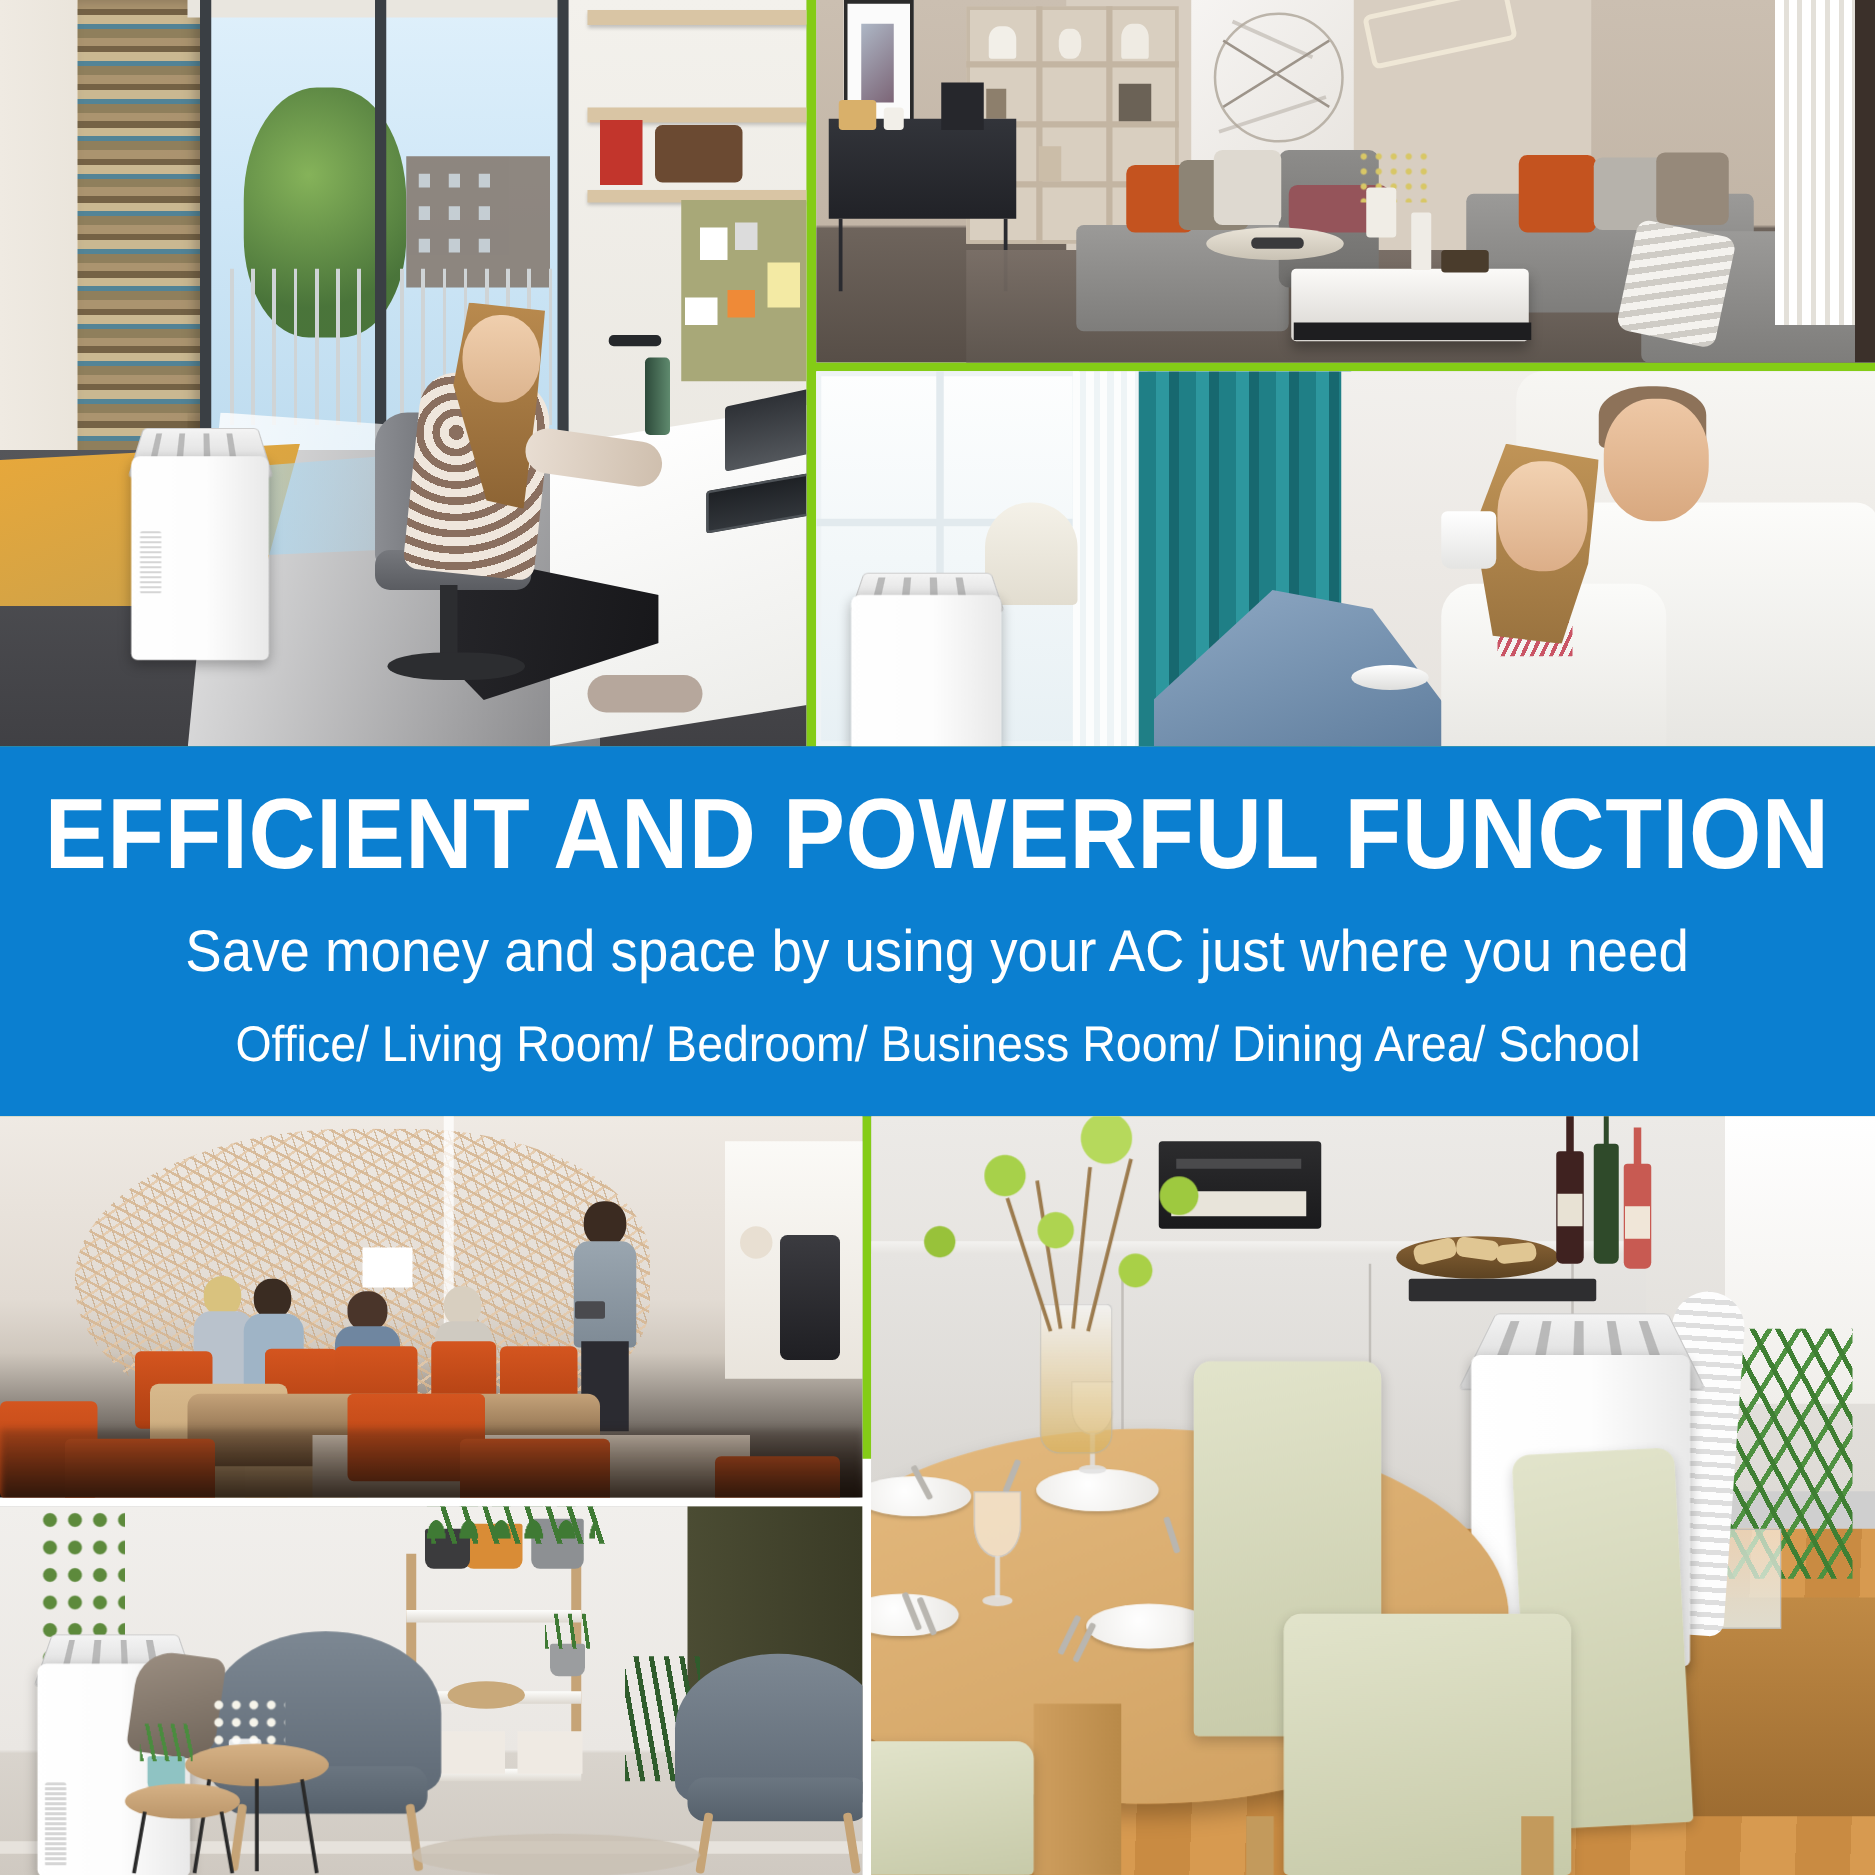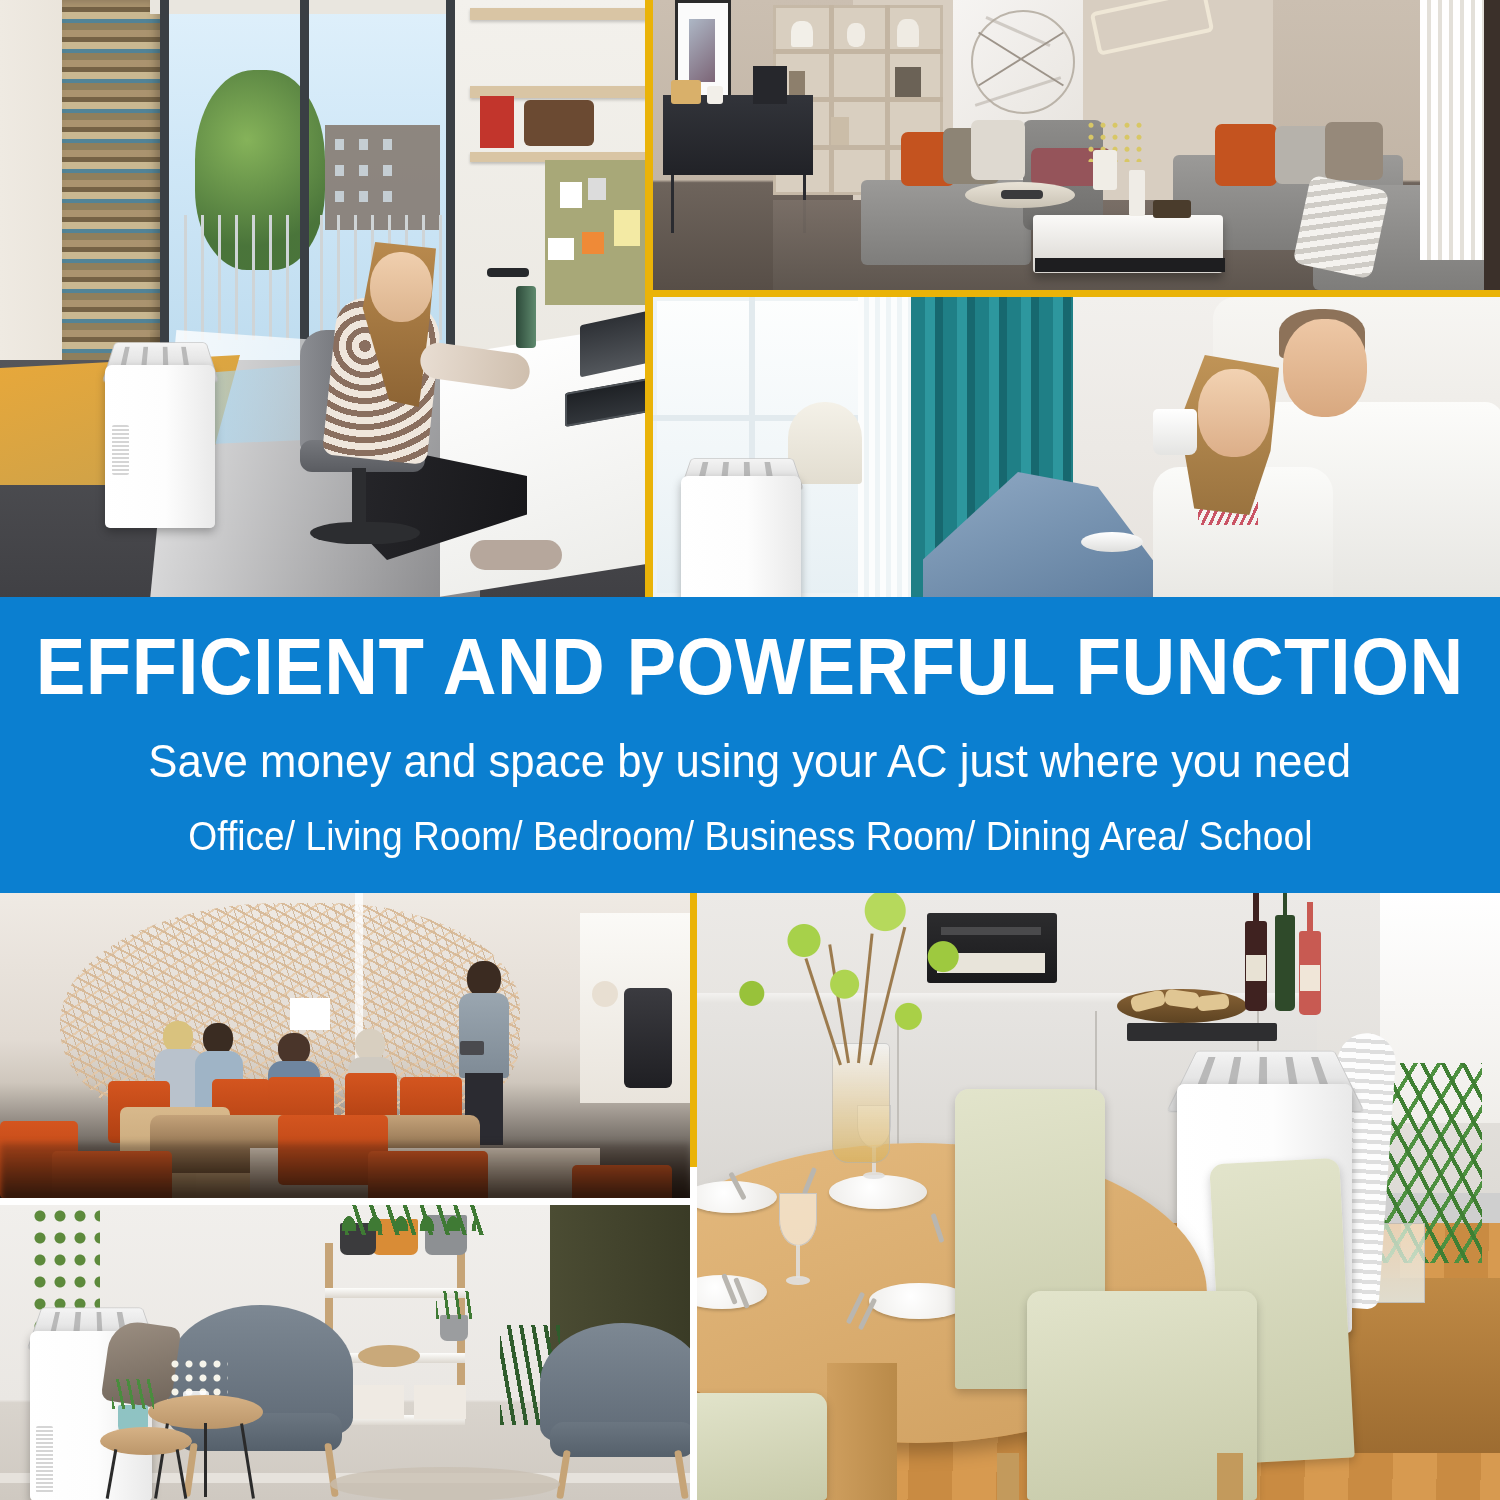--- a/index.html
+++ b/index.html
@@ -1,18 +1,18 @@
 <!DOCTYPE html>
 <html><head>
 <meta charset="utf-8">
 <style>
   html,body{margin:0;padding:0;background:#fff;}
   body{width:1500px;height:1500px;overflow:hidden;
        font-family:"Liberation Sans","DejaVu Sans",sans-serif;}
-  .page{position:relative;width:1500px;height:1167px;background:#eab308;}
+  .page{position:relative;width:1500px;height:1167px;background:#84cc16;}
 
   .panel{position:absolute;overflow:hidden;background:#cfcfcf;}
   .scene{position:absolute;inset:0;}
   .o{position:absolute;}
 
   
   .banner{position:absolute;left:0;top:597px;width:1500px;height:296px;
           background:var(--accent,#0b7fd0);display:flex;flex-direction:column;
           align-items:center;justify-content:flex-start;}
   .b-title{color:#fff;font-weight:700;font-size:80px;line-height:1;

